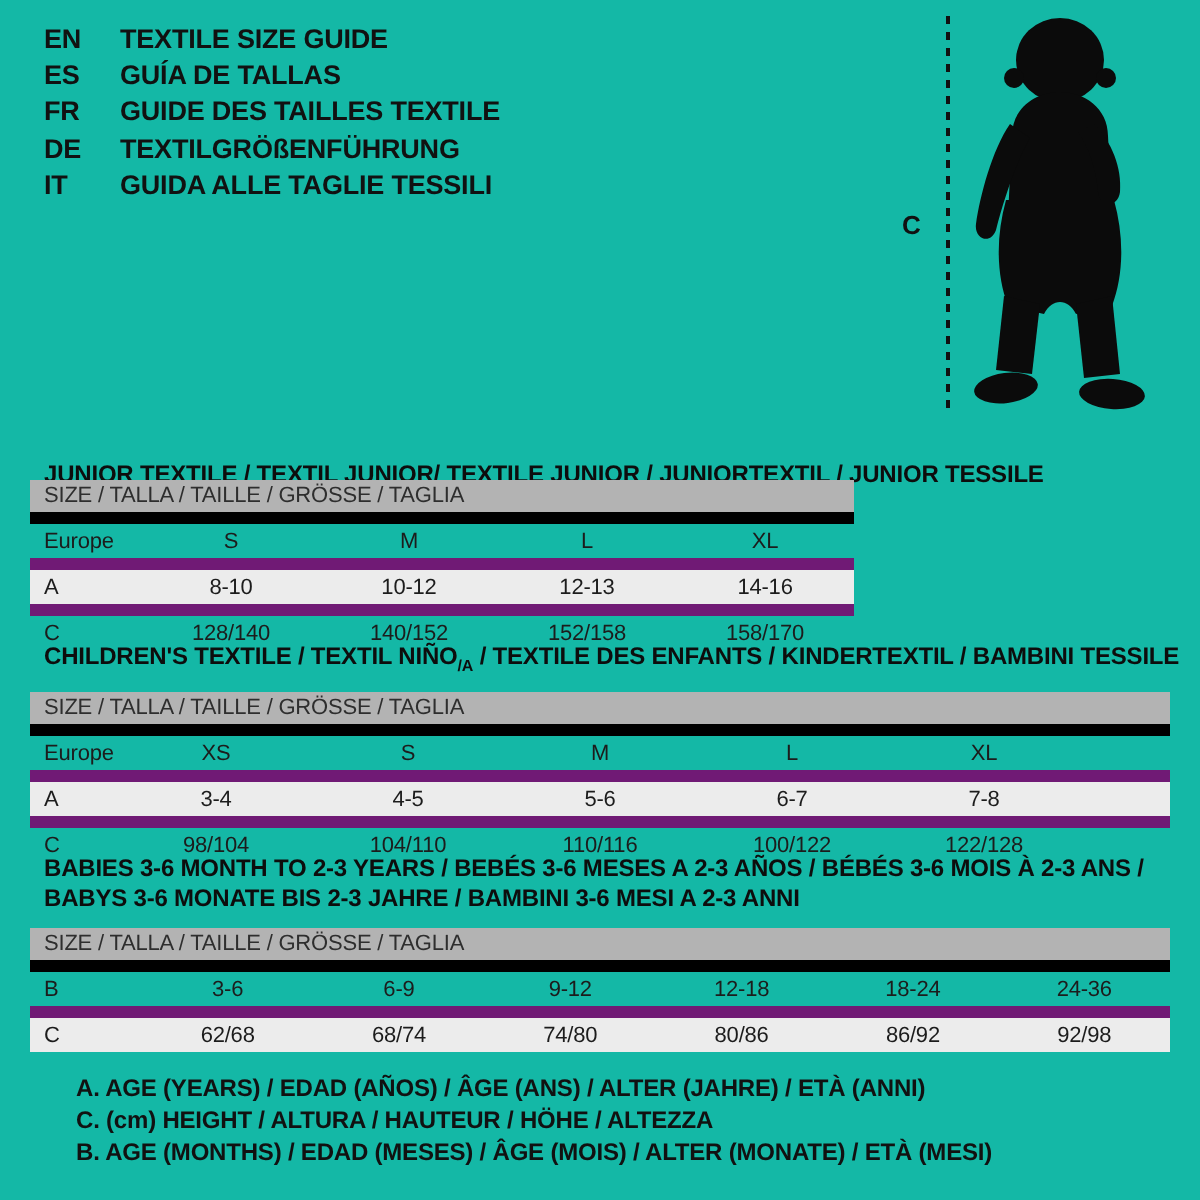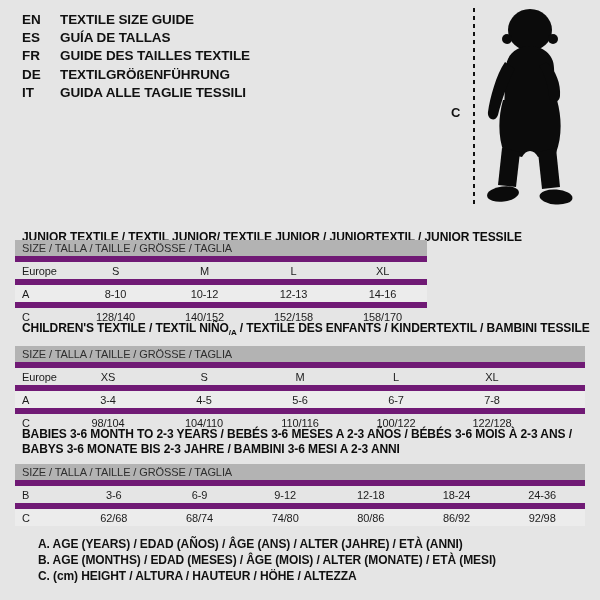--- a/index.html
+++ b/index.html
@@ -1,37 +1,37 @@
 <!DOCTYPE html>
 <html><head>
 <meta charset="utf-8">
 <style>
   html,body{margin:0;padding:0;}
   #canvas{
-    position:relative;width:600px;height:600px;background:#e5e5e5;overflow:hidden;
+    position:relative;width:600px;height:600px;background:#14b8a6;overflow:hidden;
     font-family:"Liberation Sans",sans-serif;color:#111;letter-spacing:-0.1px;
   }
   
   .lang-block{position:absolute;left:22px;top:11px;}
   .lang-row{display:flex;line-height:18.2px;font-size:13.5px;font-weight:bold;}
   .lang-code{width:38px;flex:0 0 38px;}
   
   .measure-line{position:absolute;left:473px;top:8px;width:2px;height:198px;
     background:repeating-linear-gradient(to bottom,#111 0 4px,transparent 4px 8px);}
   .height-label{position:absolute;left:451px;top:105px;font-size:13px;font-weight:bold;}
   .baby-svg{position:absolute;left:486px;top:6px;}
   
   .tbl-title{position:absolute;left:22px;font-size:12px;font-weight:bold;line-height:15px;color:#0d0d0d;}
   .tbl-title sub{font-size:8px;}
   table.size-table{position:absolute;left:15px;border-collapse:collapse;table-layout:fixed;}
   table.size-table td{font-size:11px;height:17px;text-align:center;padding:0;color:#1c1c1c;
     overflow:hidden;white-space:nowrap;}
   table.size-table td:first-child{text-align:left;padding-left:7px;}
   tr.bar-row td{background:#b3b3b3;text-align:left;padding-left:7px;height:16px;color:#2e2e2e;
-    border-bottom:2px solid #000000;margin-top:44px;}
+    border-bottom:6px solid #000000;margin-top:44px;}
   tr.body-row td{border-top:6px solid #701a75;}
   tr.body-row:first-of-type td{border-top:none;}
   tr.stripe td{background:#ececec;}
   #t1{top:240px;width:412px;}
   #t2{top:346px;width:570px;}
   #t3{top:464px;width:570px;}
   #t1-title{top:230px;}
   #t2-title{top:321px;}
   #t3-title{top:427px;width:560px;}
   
@@ -200,17 +200,17 @@
       <td>74/80</td>
       <td>80/86</td>
       <td>86/92</td>
       <td>92/98</td>
     </tr>
     </tbody>
   </table>
 
   <div class="legend">
     <div class="legend-line">A. AGE (YEARS) / EDAD (AÑOS) / ÂGE (ANS) / ALTER (JAHRE) / ETÀ (ANNI)</div>
+    <div class="legend-line">C. (cm) HEIGHT / ALTURA / HAUTEUR / HÖHE / ALTEZZA</div>
     <div class="legend-line">B. AGE (MONTHS) / EDAD (MESES) / ÂGE (MOIS) / ALTER (MONATE) / ETÀ (MESI)</div>
-    <div class="legend-line">C. (cm) HEIGHT / ALTURA / HAUTEUR / HÖHE / ALTEZZA</div>
   </div>
 
 </div>
 
 </body></html>

